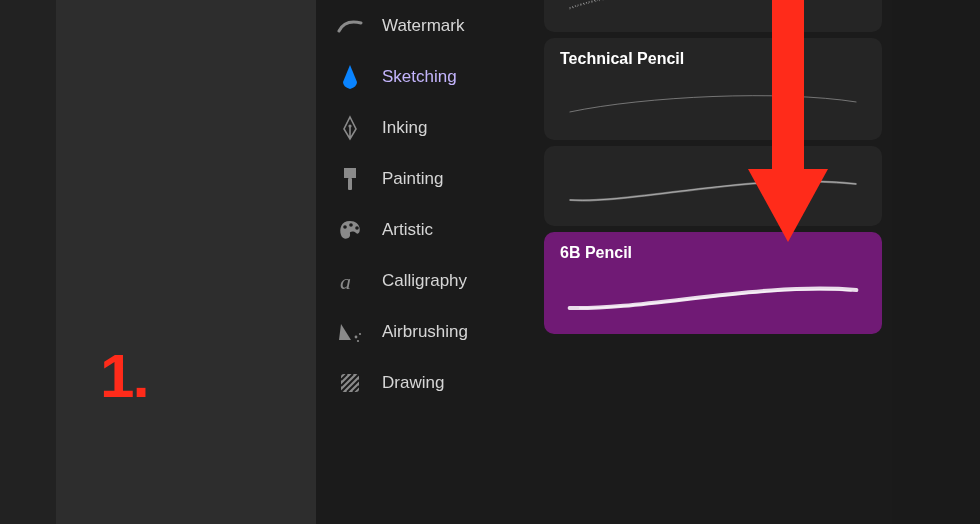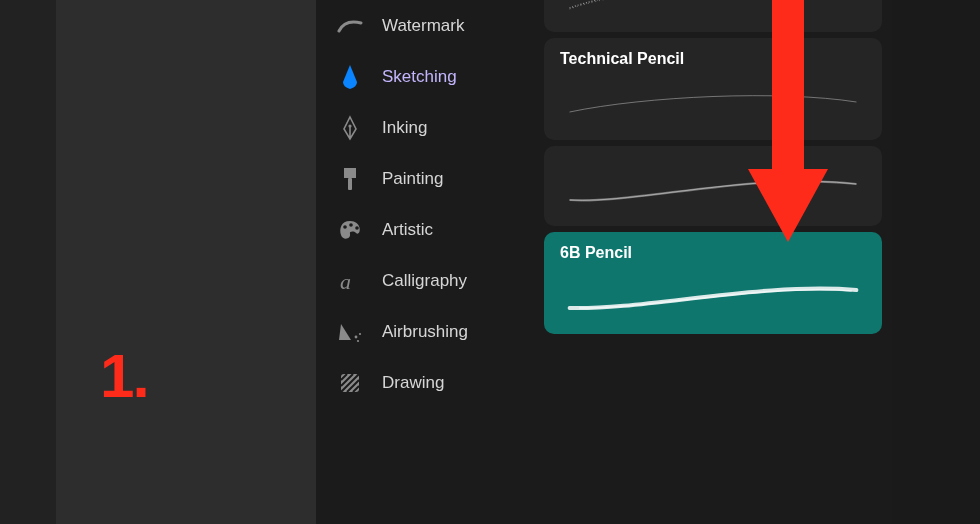--- a/index.html
+++ b/index.html
@@ -86,21 +86,21 @@
   margin-bottom: 6px;
   background: #252525;
   position: relative;
   cursor: pointer;
 }
 .brush-item.first {
   padding-top: 0;
   margin-top: -40px;
 }
 .brush-item.selected {
-  background: #0f766e;
+  background: #701a75;
 }
 .brush-name {
   color: #fff;
   font-size: 16px;
   font-weight: 600;
   margin-bottom: 4px;
 }
 .brush-stroke {
   width: 100%;
   height: 56px;

